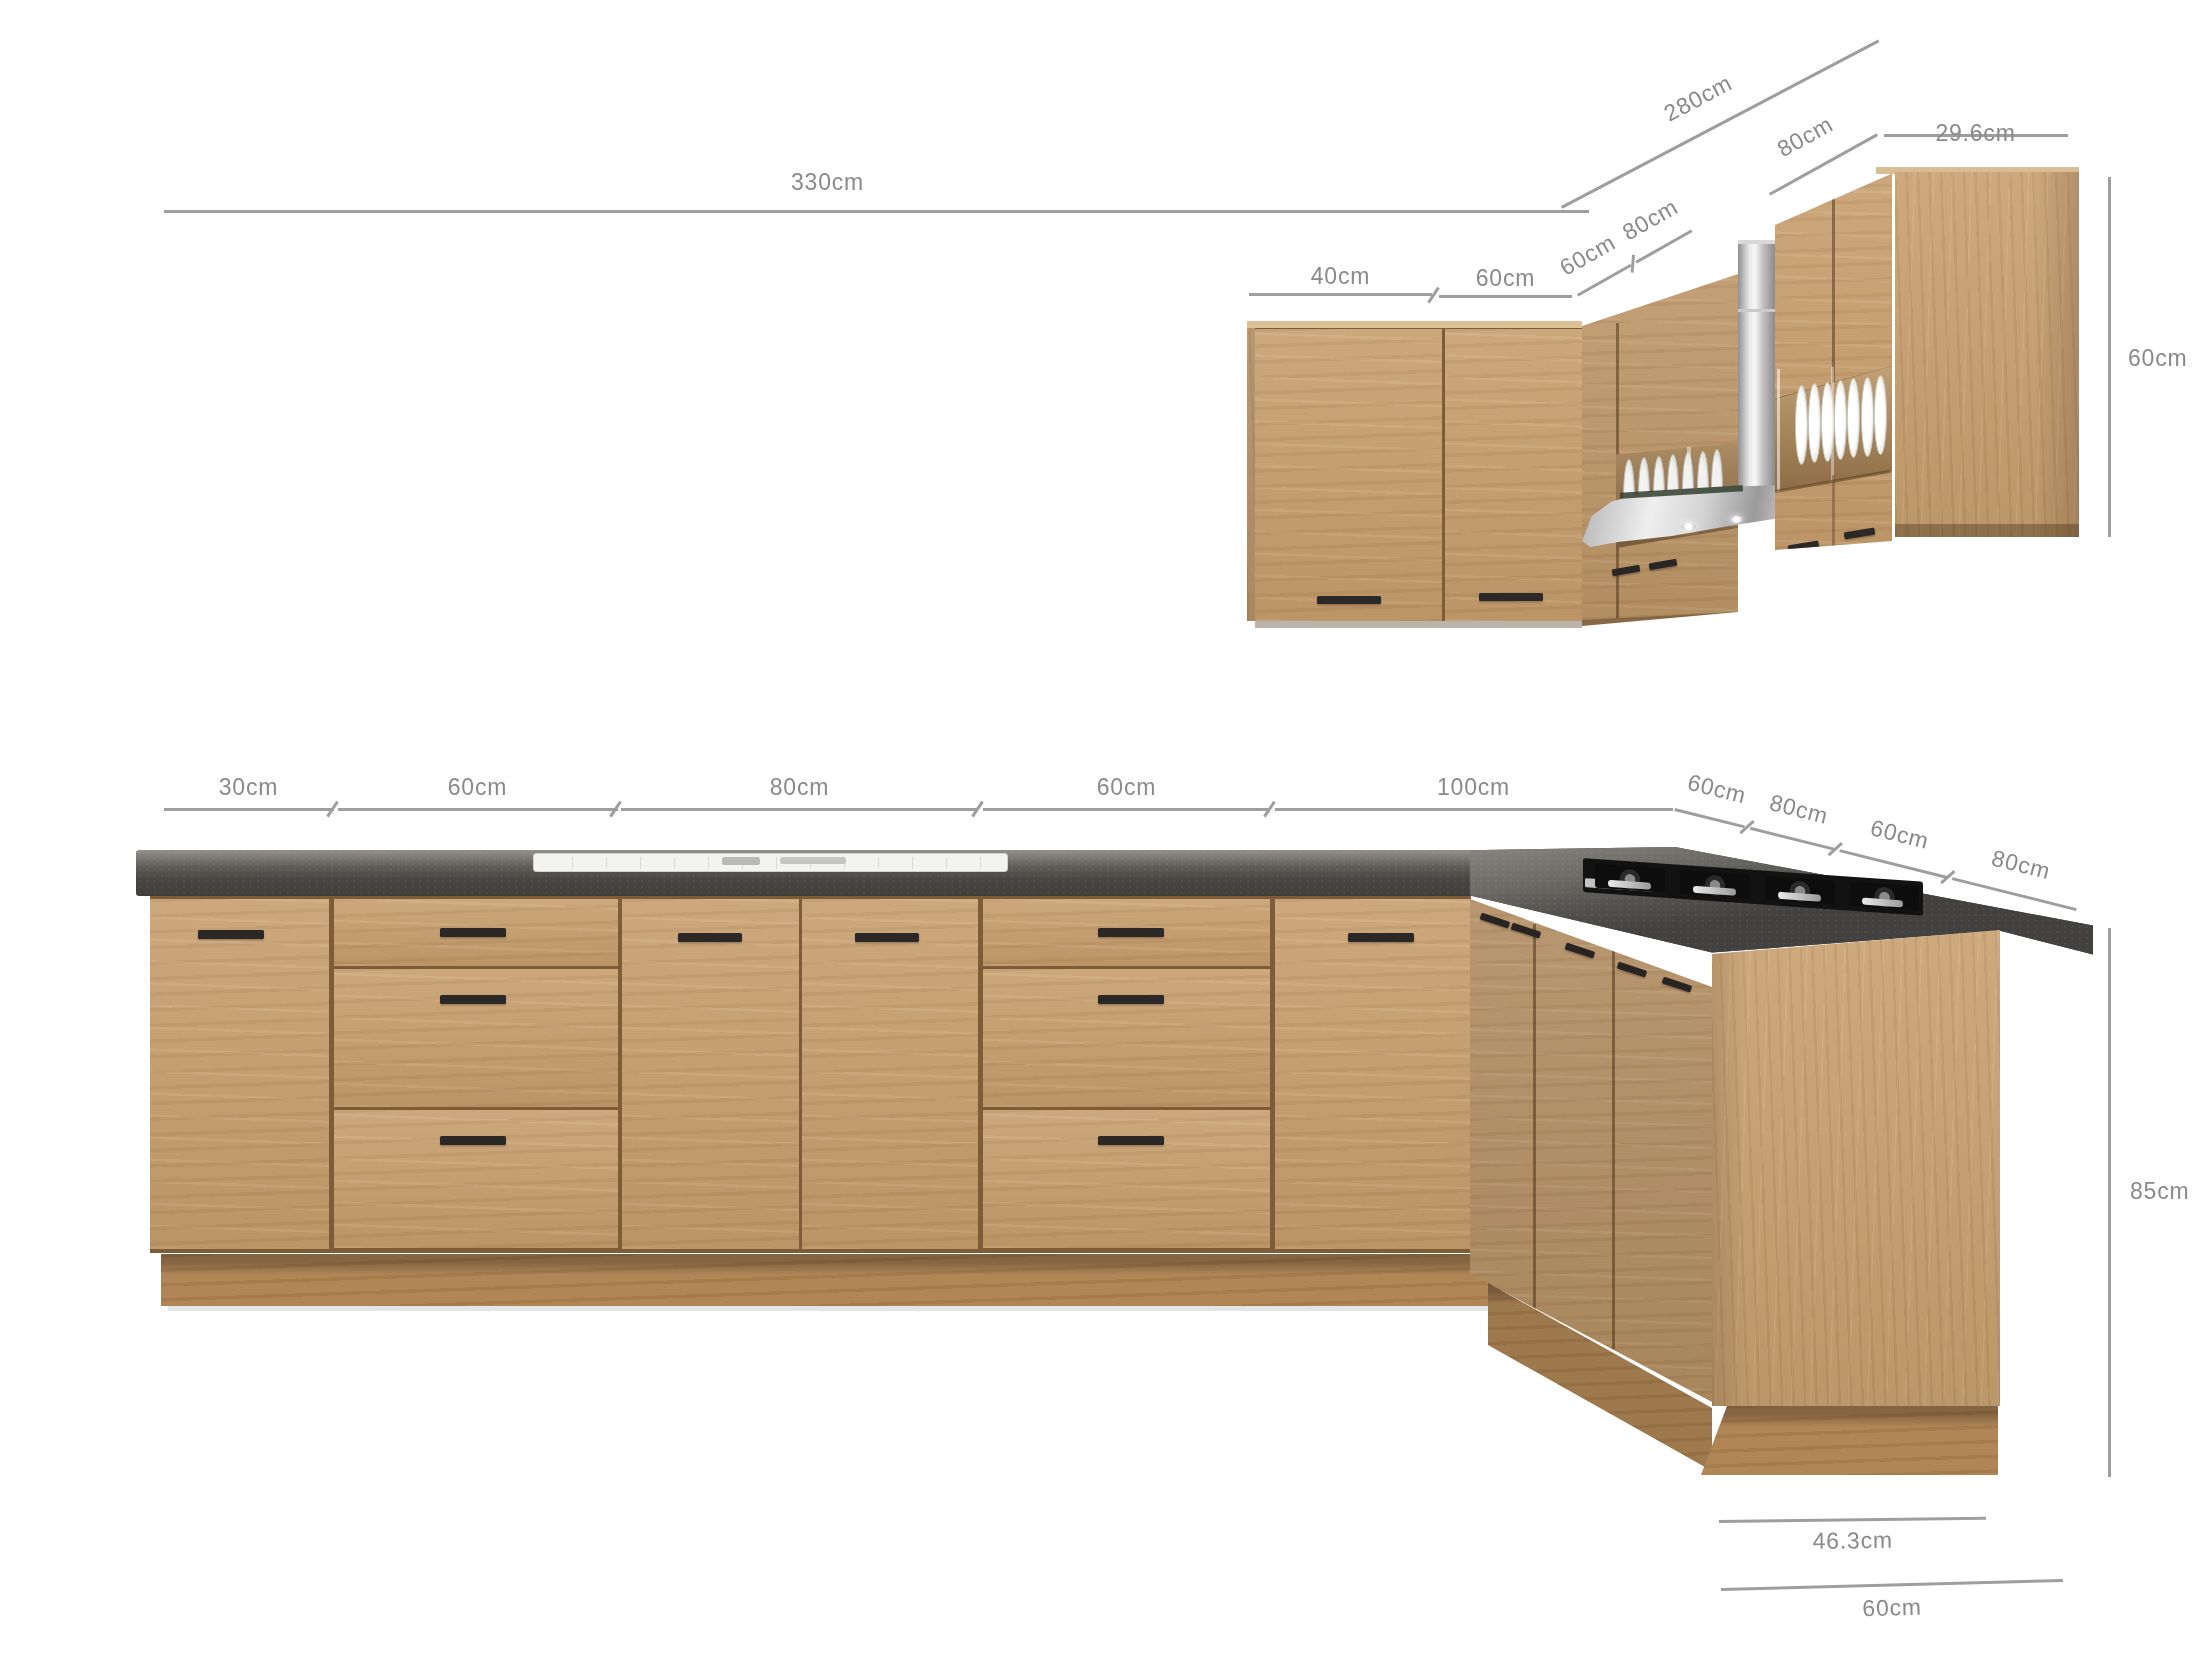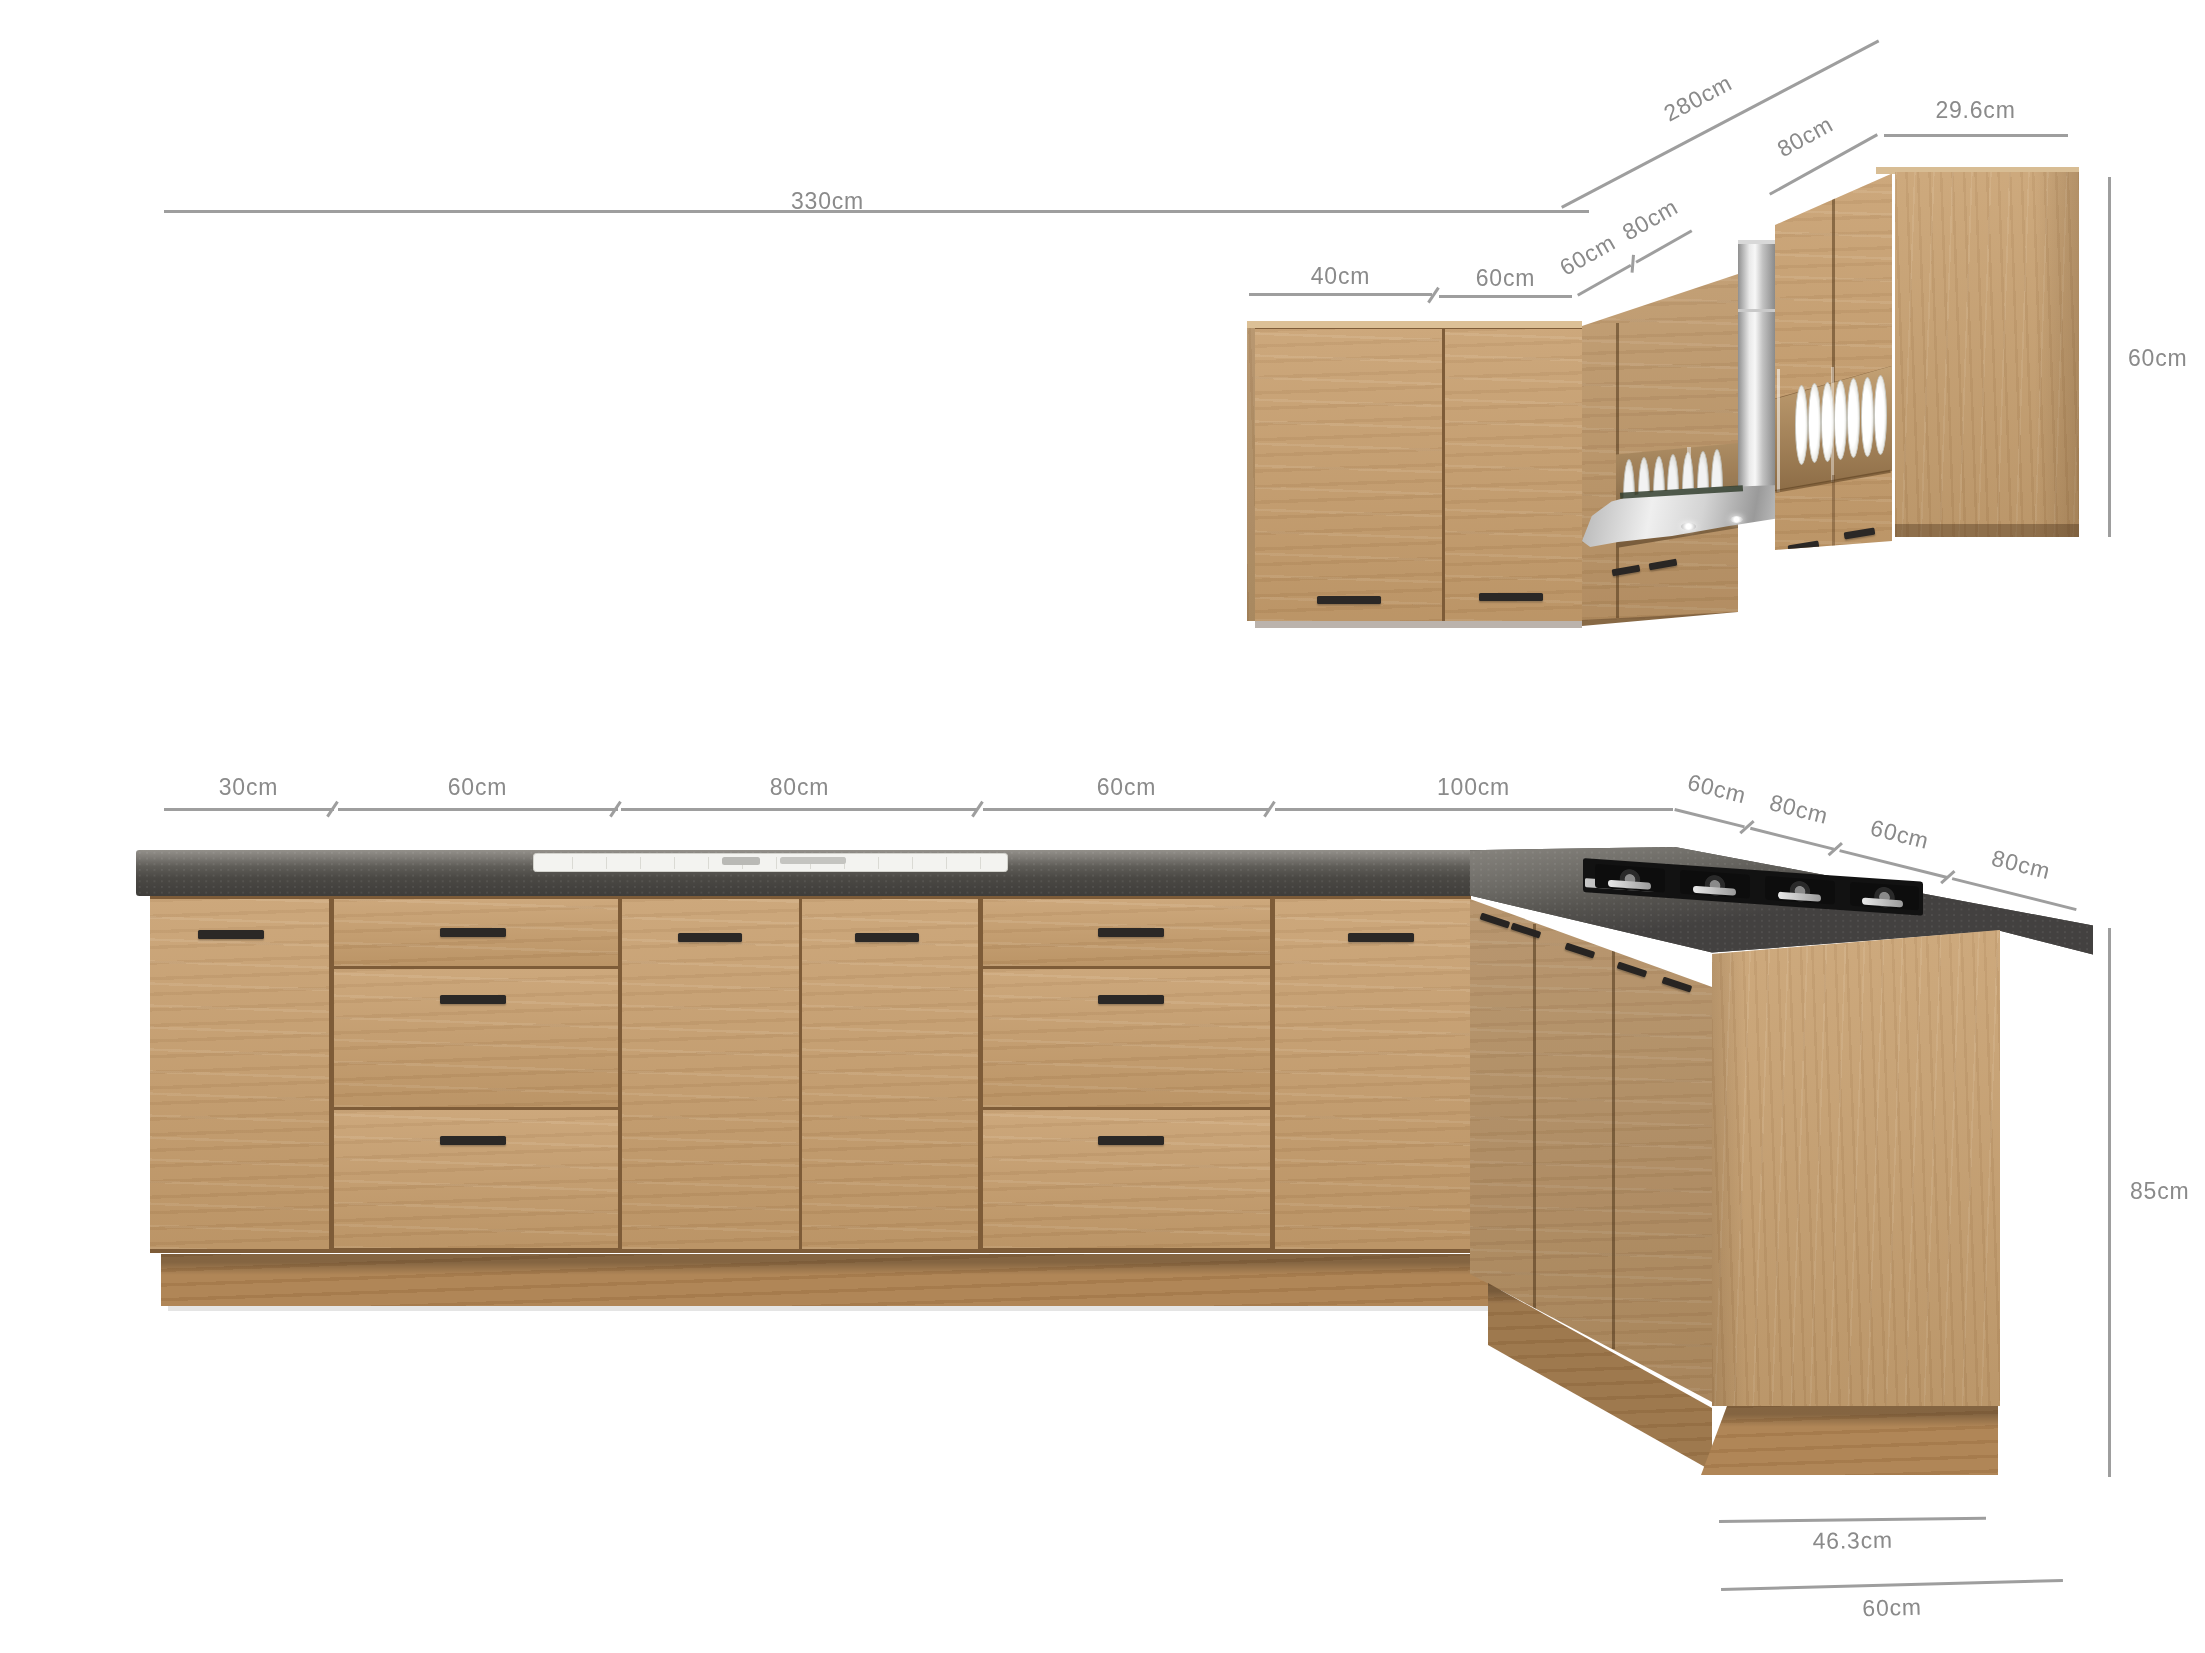--- a/index.html
+++ b/index.html
@@ -185,32 +185,32 @@
     </div>
 
     <div class="wood-v" style="left:1712px;top:111px;width:288px;height:476px;clip-path:polygon(0 24px,100% 0,100% 100%,0 100%)">
       <div class="a" style="left:0;top:0;width:33px;height:100%;background:linear-gradient(90deg,rgba(60,35,10,.15),rgba(60,35,10,0))"></div>
     </div>
     <div class="plinth dim2" style="left:1488px;top:464px;width:224px;height:190px;clip-path:polygon(0 0,100% 125px,100% 188px,0 62px)"></div>
     <div class="plinth" style="left:1701px;top:587px;width:297px;height:69px;clip-path:polygon(26px 0,100% 0,100% 100%,0 100%)"></div>
   </div>
 
   <div class="dl" style="left:164px;top:210px;width:1425px"></div>
-  <div class="lbl" style="left:762px;top:187px">330cm</div>
+  <div class="lbl" style="left:762px;top:168px">330cm</div>
 
   <div class="grp" style="left:1561px;top:206px;transform:rotate(-27.7deg)">
     <div class="dl" style="left:0;top:0;width:358px"></div>
     <div class="lbl" style="left:106px;top:-46px">280cm</div>
   </div>
   <div class="grp" style="left:1769px;top:193px;transform:rotate(-29deg)">
     <div class="dl" style="left:0;top:0;width:123px"></div>
     <div class="lbl" style="left:-6.6px;top:-46px">80cm</div>
   </div>
   <div class="dl" style="left:1884px;top:134px;width:184px"></div>
-  <div class="lbl" style="left:1910px;top:96px">29.6cm</div>
+  <div class="lbl" style="left:1910px;top:119px">29.6cm</div>
 
   <div class="dl" style="left:1249px;top:293px;width:183px"></div>
   <div class="lbl" style="left:1275px;top:262px">40cm</div>
   <div class="tick" style="left:1432px;top:286px"></div>
   <div class="dl" style="left:1439px;top:295px;width:133px"></div>
   <div class="lbl" style="left:1440px;top:264px">60cm</div>
 
   <div class="grp" style="left:1577px;top:294px;transform:rotate(-29.5deg)">
     <div class="dl" style="left:0;top:0;width:61px"></div>
     <div class="tick" style="left:62px;top:-8.2px"></div>

